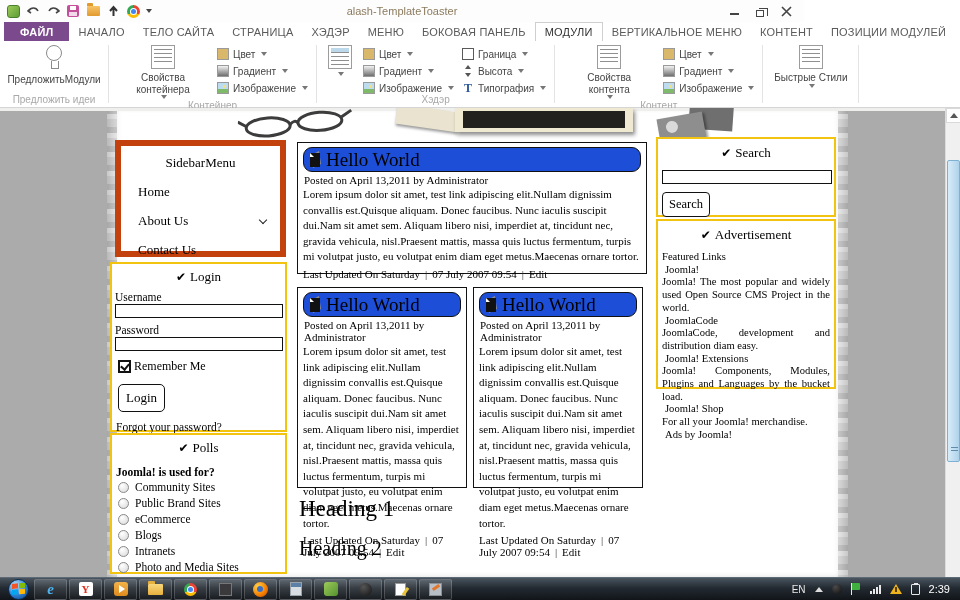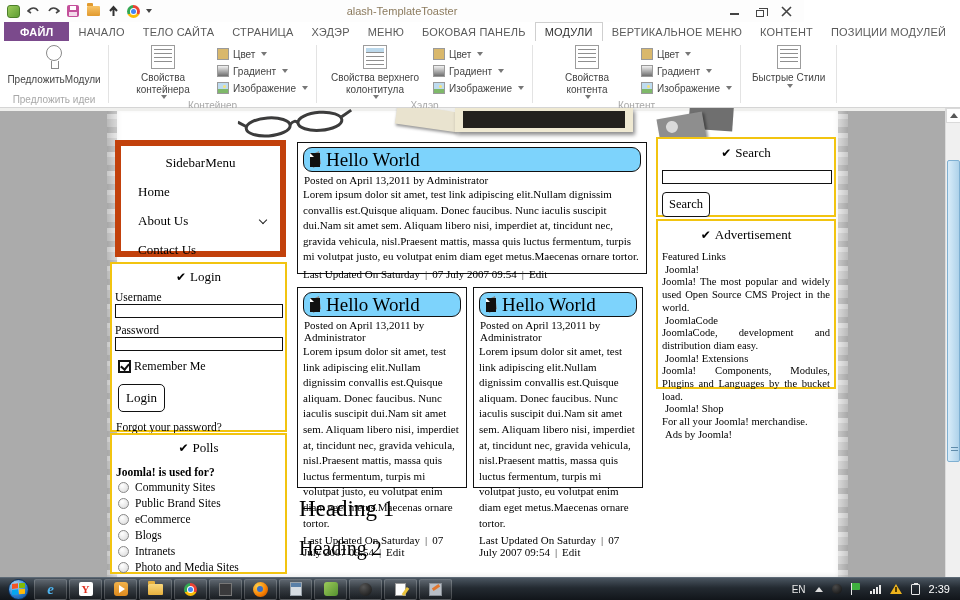--- a/index.html
+++ b/index.html
@@ -127,21 +127,21 @@
 
   #polls { left:110px; top:325px; width:177px; height:141px; }
   .pquestion { font-weight:bold; font-size:11.5px; margin:10px 0 2px 4px; }
   .popt { display:flex; align-items:center; gap:6px; margin:2px 0 0 6px; font-size:11.5px; height:14px; }
   .radio { width:11px; height:11px; flex:0 0 11px; border-radius:50%; border:1px solid #888; background:radial-gradient(circle at 35% 30%,#fff,#d8d8d8); }
 
   .article { position:absolute; background:#fff; border:1px solid #111; font-family:"Liberation Serif",serif; padding:4px 5px; }
   #article1 { left:297px; top:34px; width:350px; height:132px; }
   #article2 { left:297px; top:179px; width:170px; height:201px; }
   #article3 { left:473px; top:179px; width:170px; height:201px; }
-  .ahead { border:1px solid #111; border-radius:9px; padding:0 5px; display:flex; align-items:center; gap:3px; background:#7dd3fc; height:25px; }
+  .ahead { border:1px solid #111; border-radius:9px; padding:0 5px; display:flex; align-items:center; gap:3px; background:#1d4ed8; height:25px; }
   .atitle { font-size:19px; }
   .docico { flex:0 0 14px; }
   .ameta { font-size:11px; margin:2px 0 1px 1px; }
   .abody { font-size:11px; line-height:1.42; }
   .afoot { font-size:11px; margin-top:3px; }
   .afoot .sep { margin:0 5px; color:#333; }
 
   #search { left:656px; top:29px; width:180px; height:80px; }
   #search .tinput { width:170px; margin:9px 0 0 4px; }
   .searchbtn { margin:8px 0 0 4px; font-family:"Liberation Serif",serif; font-size:12.5px; background:#fff;
@@ -310,37 +310,53 @@
       <div class="rlabel">Контейнер</div>
     </div>
     <div class="rsep"></div>
 
     <div class="rgroup">
       <div class="rbody">
         <div class="rbig" style="max-width:100px">
           <span class="ric panel-ico blue-top">
               <i></i>
             </span>
-          <span>Свойства верхнего колонтитула</span>
             <span class="caret"></span>
         </div>
         <div class="rcol">
           <div class="rsmall">
               <span class="ic12 ic-color"></span>
               <span>Цвет</span>
               <span class="caret"></span>
             </div>
           <div class="rsmall">
               <span class="ic12 ic-grad"></span>
               <span>Градиент</span>
               <span class="caret"></span>
             </div>
           <div class="rsmall">
               <span class="ic12 ic-img"></span>
               <span>Изображение</span>
+              <span class="caret"></span>
+            </div>
+        </div>
+        <div class="rcol">
+          <div class="rsmall">
+              <span class="ic12 ic-border"></span>
+              <span>Граница</span>
+              <span class="caret"></span>
+            </div>
+          <div class="rsmall">
+              <span class="ic12 ic-height"></span>
+              <span>Высота</span>
+              <span class="caret"></span>
+            </div>
+          <div class="rsmall">
+              <span class="ic12 ic-T">T</span>
+              <span>Типография</span>
               <span class="caret"></span>
             </div>
         </div>
       </div>
       <div class="rlabel">Хэдэр</div>
     </div>
     <div class="rsep"></div>
 
     <div class="rgroup">
       <div class="rbody">

